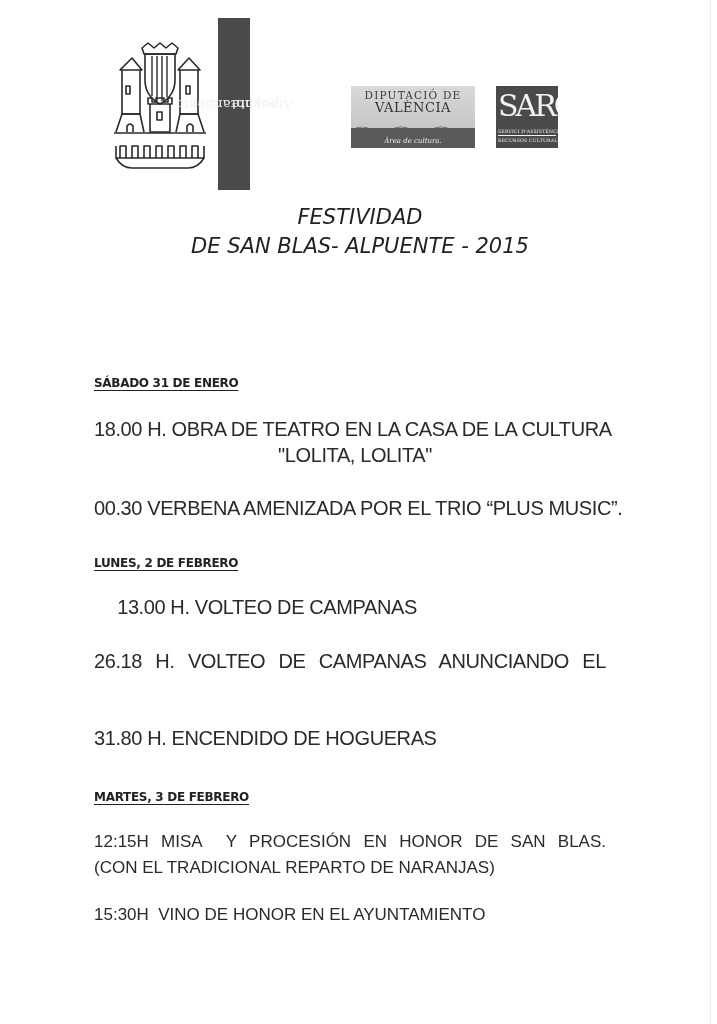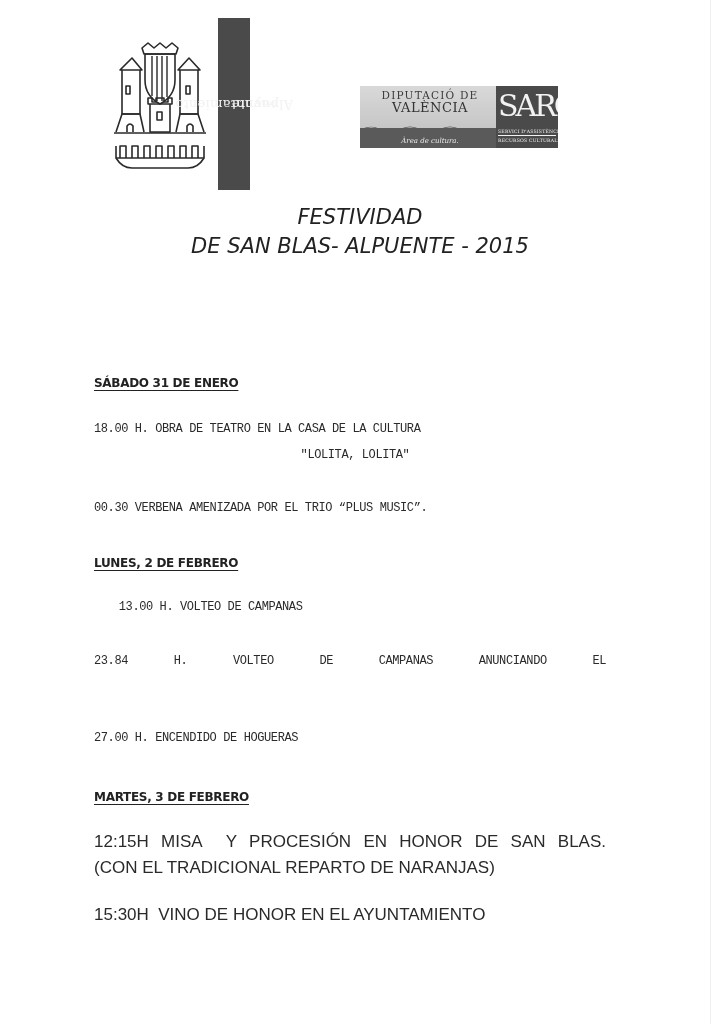--- a/index.html
+++ b/index.html
@@ -28,21 +28,21 @@
       white-space: nowrap;
       color: #f2f2f2;
       font-family: "DejaVu Serif", serif;
       font-size: 13px;
       letter-spacing: 0.3px;
     }
     #ayto-band .small { font-size: 8px; margin: 0 4px; }
 
     
     #dipu {
-      left: 360px; top: 86px; width: 140px; height: 62px;
+      left: 351px; top: 86px; width: 124px; height: 62px;
       background: linear-gradient(#d9d9d9, #bdbdbd);
       overflow: hidden;
     }
     #dipu .l1 {
       position: absolute; left: 0; right: 0; top: 3px; text-align: center;
       font-family: "DejaVu Serif", serif; font-size: 10.5px; letter-spacing: 1.2px; color: #3a3a3a;
     }
     #dipu .l2 {
       position: absolute; left: 0; right: 0; top: 14px; text-align: center;
       font-family: "DejaVu Serif", serif; font-size: 13px; letter-spacing: 0.5px; color: #333;
@@ -98,22 +98,22 @@
       font-size: 12px;
       text-decoration: underline;
       text-underline-offset: 3px;
       white-space: nowrap;
       color: #222;
       letter-spacing: -0.3px;
       margin-top: 12px;
     }
     .ev {
       left: 94px; width: 512px;
-      font-family: Liberation Mono, monospace;
-      font-size: 12px;
+      font-family: Liberation Sans, sans-serif;
+      font-size: 20px;
       line-height: 26px;
       color: #2a2a2a;
       letter-spacing: -0.4px;
     }
     .ev.arial {
       font-family: "Liberation Sans", sans-serif;
       font-size: 17px;
       letter-spacing: 0;
     }
     .justify-line { display: block; text-align: justify; text-align-last: justify; }
@@ -192,24 +192,24 @@
   <span class="center" style="padding-left:10px;">"LOLITA, LOLITA"</span>
 </div>
 
 <div class="abs ev" style="top:495px; white-space:nowrap;">00.30  VERBENA AMENIZADA POR EL TRIO “PLUS MUSIC”.</div>
 
 <div class="abs day" style="top:544px;">LUNES, 2 DE FEBRERO</div>
 
 <div class="abs ev" style="top:594px; white-space:pre;margin-left:18px;"> 13.00 H. VOLTEO DE CAMPANAS</div>
 
 <div class="abs ev" style="top:648px;">
-  <span class="justify-line">23.84 H. VOLTEO DE CAMPANAS ANUNCIANDO EL</span>
-</div>
-
-<div class="abs ev" style="top:725px; white-space:nowrap;">27.00 H. ENCENDIDO DE HOGUERAS</div>
+  <span class="justify-line">26.18 H. VOLTEO DE CAMPANAS ANUNCIANDO EL</span>
+</div>
+
+<div class="abs ev" style="top:725px; white-space:nowrap;">31.80 H. ENCENDIDO DE HOGUERAS</div>
 
 <div class="abs day" style="top:778px;">MARTES, 3 DE FEBRERO</div>
 
 <div class="abs ev arial" style="top:829px;">
   <span class="justify-line" style="white-space:pre-wrap;">12:15H MISA  Y PROCESIÓN EN HONOR DE SAN BLAS.</span>
   <span style="display:block; white-space:nowrap;">(CON EL TRADICIONAL REPARTO DE NARANJAS)</span>
 </div>
 
 <div class="abs ev arial" style="top:902px; white-space:pre;">15:30H  VINO DE HONOR EN EL AYUNTAMIENTO</div>
 

